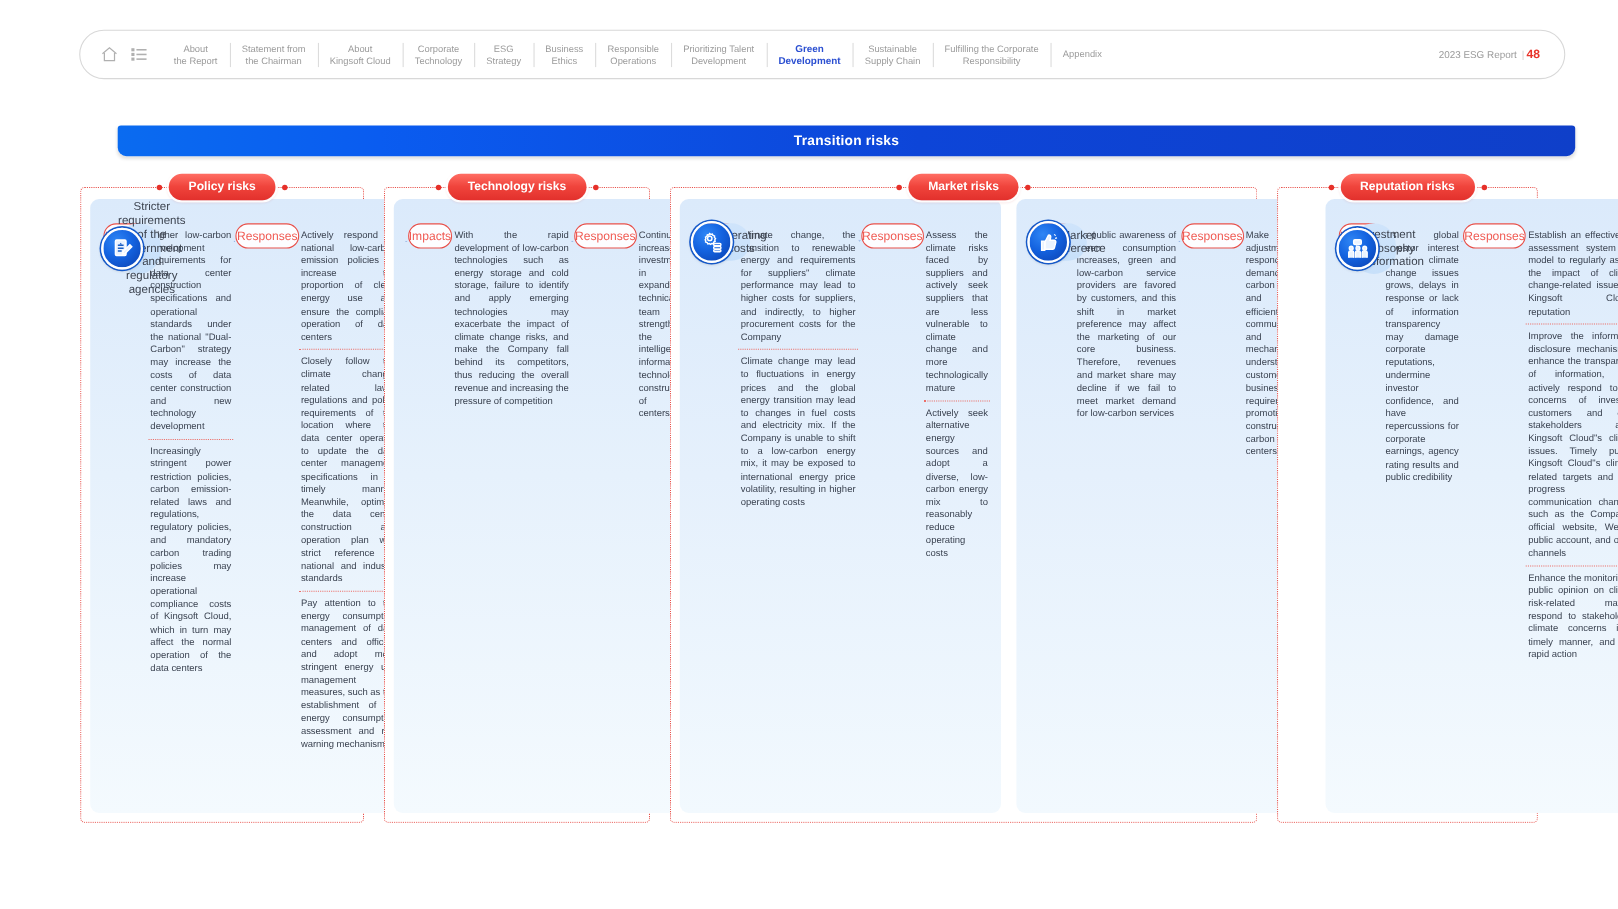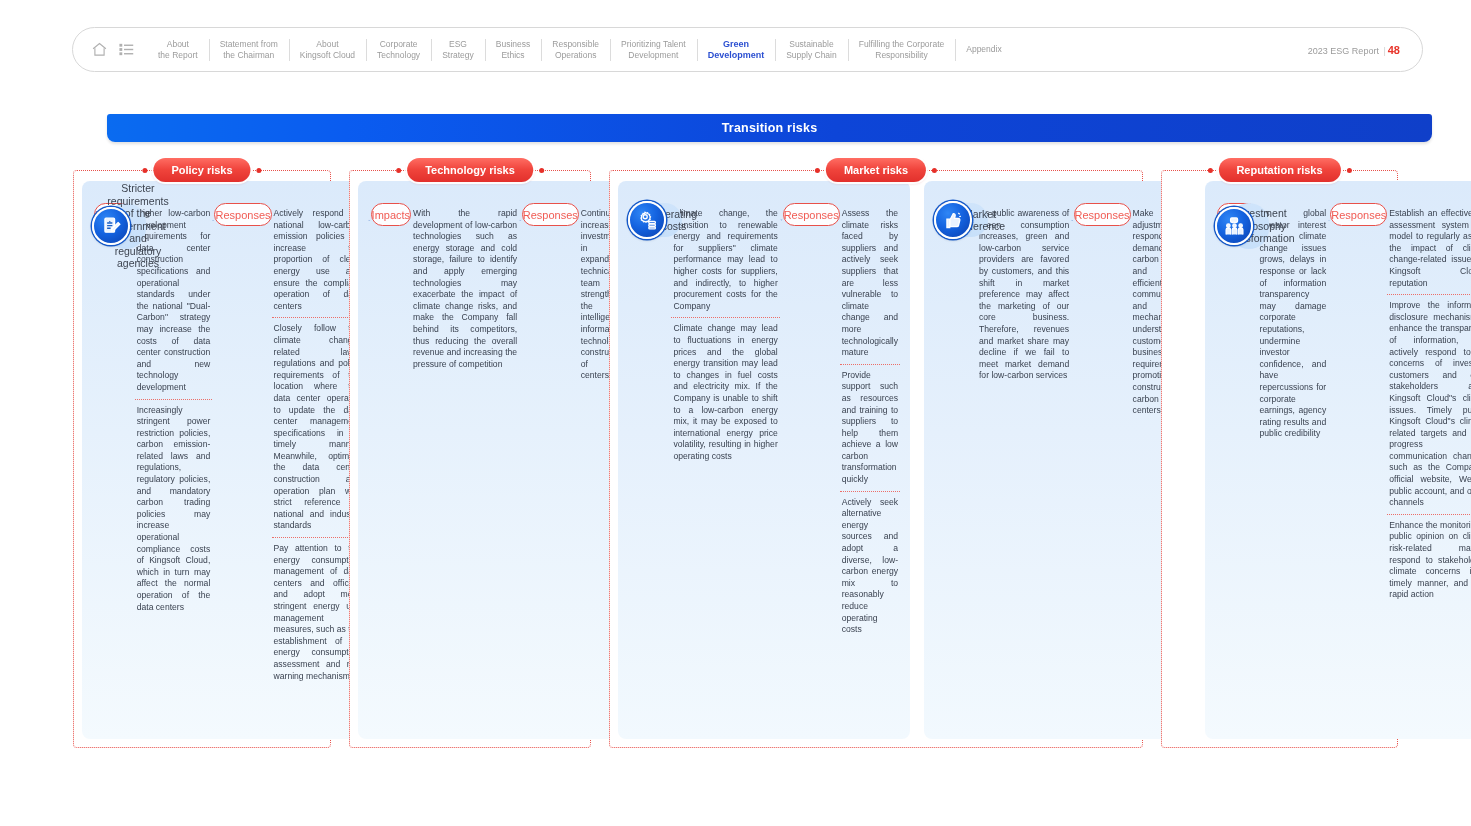--- a/index.html
+++ b/index.html
@@ -343,21 +343,20 @@
                   <stop offset="0%" stop-color="#f2f7fe"></stop>
                   <stop offset="45%" stop-color="#cfe0f7"></stop>
                   <stop offset="100%" stop-color="#4a7fd0"></stop>
                 </linearGradient>
               </defs>
               <path d="M12 1 H28 V17 H38 L20 36 L2 17 H12 Z" fill="url(#ag)" stroke="#cddcf2" stroke-width="0.8"></path>
             </svg></div>
           <div class="capsule">Responses</div>
           <div>
             <div class="para">Assess the climate risks faced by suppliers and actively seek suppliers that are less vulnerable to climate change and more technologically mature</div>
-            <div class="para">Provide support such as resources and training to suppliers to help them achieve a low carbon transformation quickly</div>
             <div class="para">Actively seek alternative energy sources and adopt a diverse, low-carbon energy mix to reasonably reduce operating costs</div>
           </div>
         </div>
       </div>
       <div class="col">
         <div class="colwrap">
           <div class="subhead">
             <div class="circ-icon">
               <svg viewBox="0 0 24 24" fill="none" stroke="#fff" stroke-width="1.5">
                 <path d="M4.5 10.5h3.2V20H4.5z" fill="#eaf3ff"></path>

